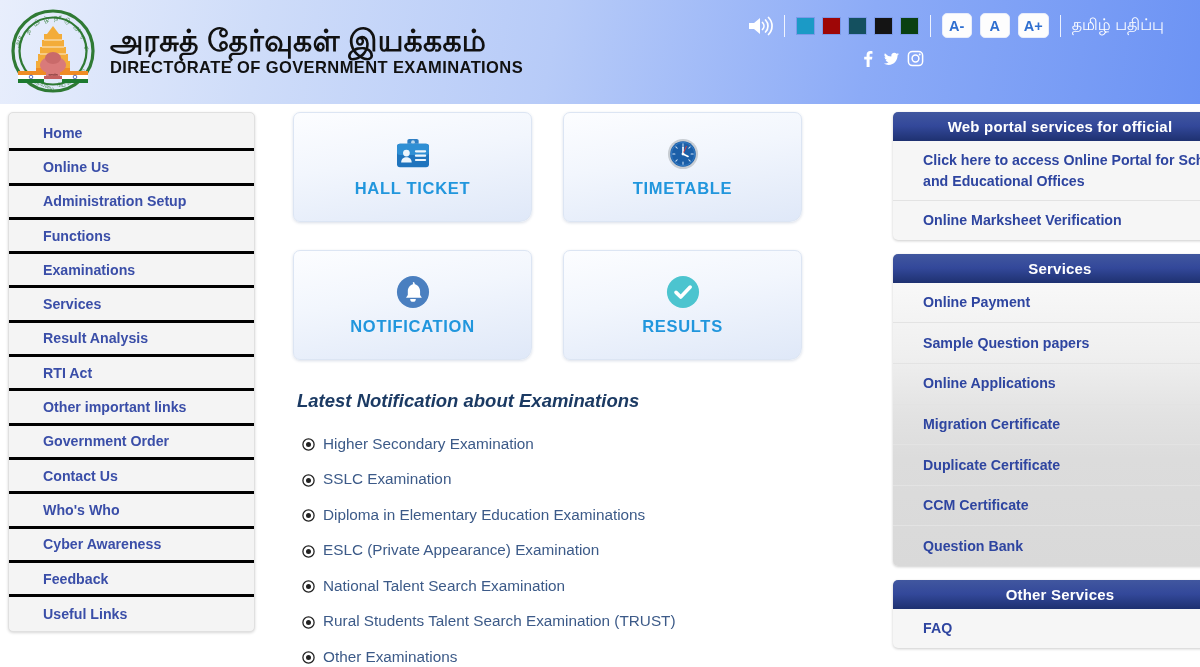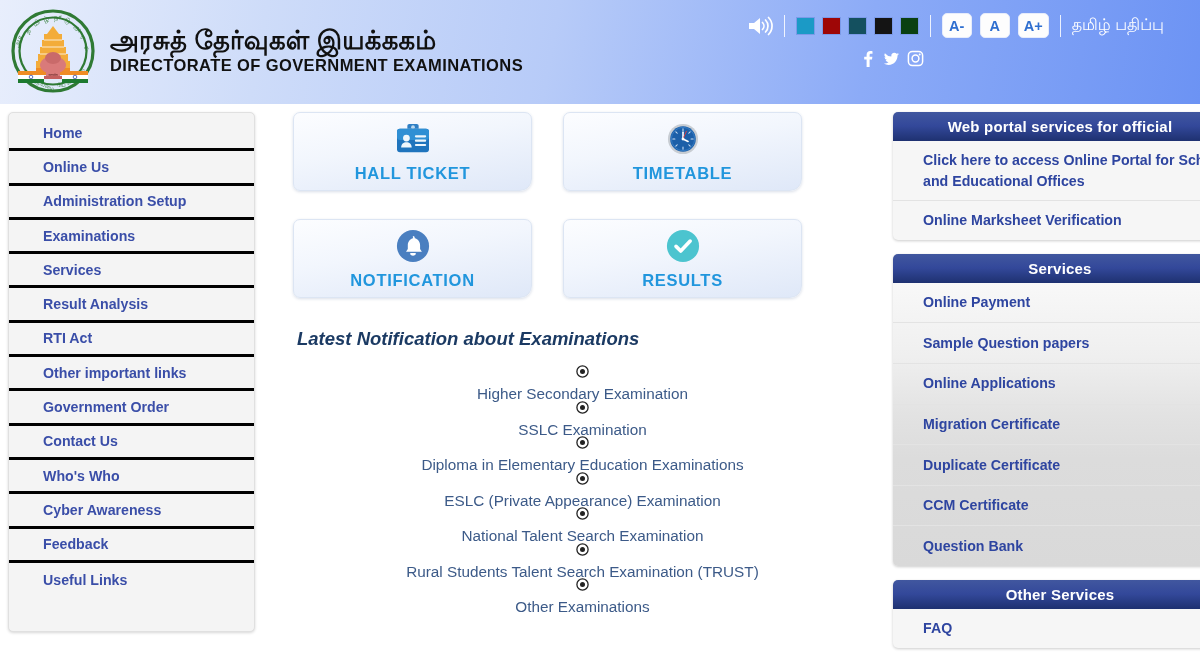--- a/index.html
+++ b/index.html
@@ -16,21 +16,21 @@
     height: 104px;
     width: 1200px;
     background: linear-gradient(100deg, #e8eefc 0%, #cedcf9 22%, #b7cbf8 46%, #8cabf7 72%, #6c93f4 100%);
     display: flex;
     align-items: flex-start;
   }
   .brand { display: flex; align-items: center; padding: 8px 0 0 10px; }
   .emblem { width: 86px; height: 86px; flex: none; position: relative; }
   .brand-text { margin-left: 14px; }
   .brand-tamil {
-    font-size: 26px; font-weight: bold; color: #111111;
+    font-size: 30px; font-weight: bold; color: #111111;
     letter-spacing: .2px; line-height: 1.05;
     font-family: "Liberation Sans", "DejaVu Sans", sans-serif;
   }
   .brand-eng {
     font-size: 16.5px; font-weight: bold; color: #111111;
     letter-spacing: .4px; margin-top: 2px;
   }
 
   .header-tools {
     position: absolute; right: 36px; top: 13px;
@@ -73,21 +73,21 @@
     padding-left: 34px;
     color: #3a4ea8; font-weight: bold; font-size: 14.2px;
     border-bottom: 3px solid #000000;
   }
   .side-item:last-child { border-bottom: none; }
 
   
   .center { width: 570px; flex: none; margin-left: 38px; }
   .tiles { display: flex; flex-wrap: wrap; gap: 28px 31px; }
   .tile {
-    width: 239px; height: 79px;
+    width: 239px; height: 110px;
     background: linear-gradient(170deg, #fcfdff 0%, #f2f6fd 42%, #dfe8f8 100%);
     border: 1px solid #dce5f3;
     border-radius: 7px 7px 12px 7px;
     box-shadow: 0 1px 3px rgba(30,60,120,.17);
     display: flex; flex-direction: column;
     align-items: center; justify-content: center; gap: 7px;
   }
   .tile-icon { height: 36px; display: flex; align-items: center; }
   .tile-label {
     color: #2196dd; font-weight: bold; font-size: 16.5px; letter-spacing: .7px;
@@ -96,21 +96,20 @@
   .notif-title {
     margin-top: 30px; margin-left: 4px;
     color: #1b3a63; font-weight: bold; font-size: 18.5px; font-style: italic;
   }
   .notif-list { margin-top: 14px; }
   .notif-item {
     display: flex; align-items: center; gap: 8px;
     height: 35.5px;
     color: #3c5a88; font-size: 15.3px;
     margin-left: 9px;
-    flex-direction: column;
   }
   .bullet-icon { width: 13px; height: 13px; flex: none; display: block; }
 
   
   .right { width: 334px; flex: none; margin-left: 30px; }
   .panel {
     border-radius: 5px; overflow: hidden;
     box-shadow: 0 1px 3px rgba(0,0,0,.2);
     margin-bottom: 14px;
     background: #f6f6f6;
@@ -258,20 +257,21 @@
     </div>
   </div>
 </div>
 
 <div class="page">
 
   <nav class="sidebar">
     <div class="side-item">Home</div>
     <div class="side-item">Online Us</div>
     <div class="side-item">Administration Setup</div>
+    <div class="side-item">Functions</div>
     <div class="side-item">Examinations</div>
     <div class="side-item">Services</div>
     <div class="side-item">Result Analysis</div>
     <div class="side-item">RTI Act</div>
     <div class="side-item">Other important links</div>
     <div class="side-item">Government Order</div>
     <div class="side-item">Contact Us</div>
     <div class="side-item">Who's Who</div>
     <div class="side-item">Cyber Awareness</div>
     <div class="side-item">Feedback</div>

